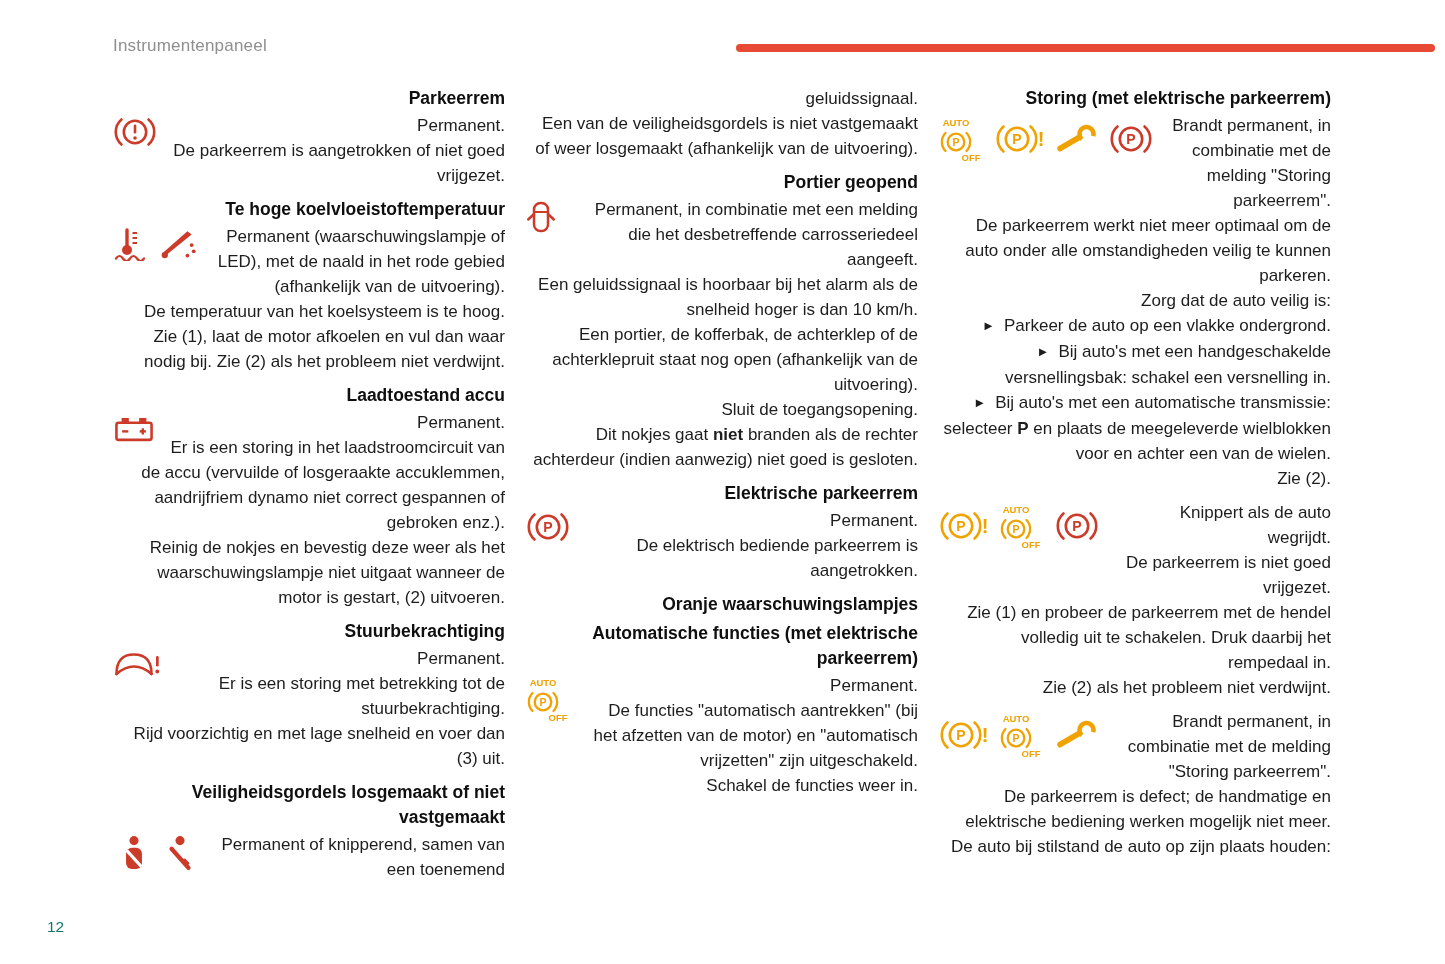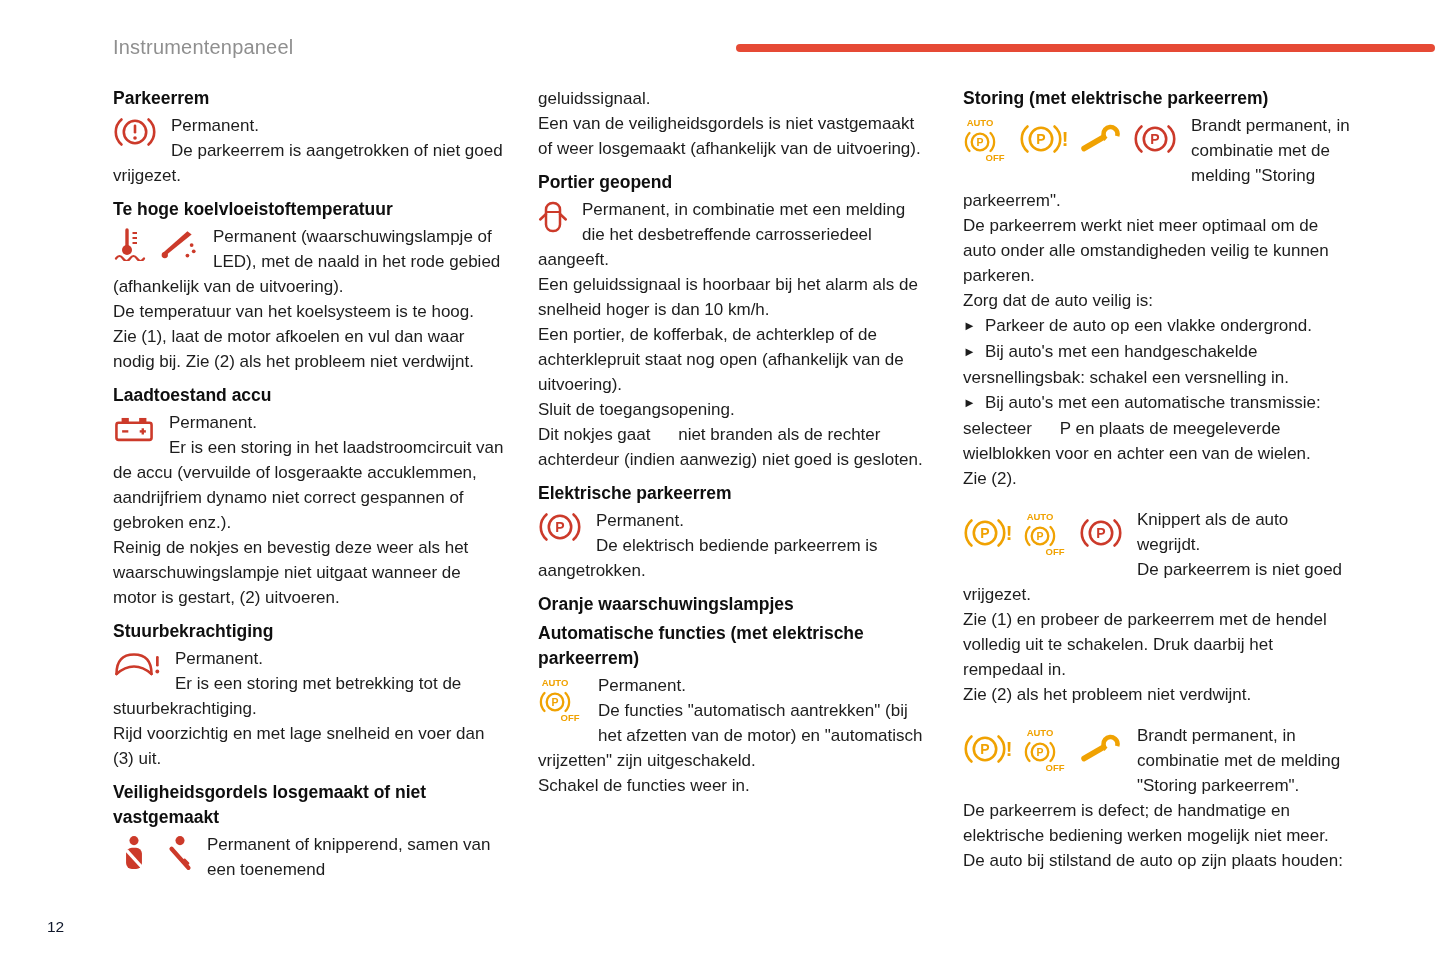--- a/index.html
+++ b/index.html
@@ -7,53 +7,53 @@
   body {
     width: 1445px; height: 964px;
     background: #ffffff;
     font-family: "Liberation Sans", "DejaVu Sans", sans-serif;
     color: #1d1d1d;
     position: relative;
     overflow: hidden;
   }
   .chapter {
     position: absolute; left: 113px; top: 36px;
-    font-size: 20px; color: #8f8f8f; letter-spacing: .2px;
+    font-size: 17px; color: #8f8f8f; letter-spacing: .2px;
   }
   .accent-bar {
     position: absolute; left: 736px; top: 44px;
     width: 699px; height: 8px;
     background: #e64a35; border-radius: 4px;
   }
   .content {
     position: absolute; left: 113px; top: 86px; width: 1242px;
-    display: flex; gap: 33px;
+    display: flex; gap: 21px; text-align: right;
   }
   .col { width: 392px; font-size: 17px; line-height: 25px; }
   .sec { clear: both; }
   .sec::after { content: ""; display: block; clear: both; }
-  .sub { margin-top: 16px; }
+  .sub { margin-top: 9px; }
   h3 {
     font-size: 17.5px; line-height: 25px; font-weight: bold;
     margin: 9px 0 2px; color: #0f0f0f;
   }
   h3.first { margin-top: 0; }
   h3.divider-h { margin-top: 4px; }
   p { margin: 0; }
   .icw { float: left; display: flex; align-items: center; margin: 3px 14px 2px 0; }
   .icw .ic + .ic { margin-left: 10px; }
   .icw-belts { margin-left: 8px; }
   .icw-belts .ic + .ic { margin-left: 20px; }
   .red { color: #cc3a2a; }
   .orange { color: #f0a202; }
   .bullet .bchar { display: inline-block; margin-right: 9px; font-size: 13px; transform: translateY(-1px); }
-  b { font-weight: normal; margin-left: 23px; }
+  b { font-weight: bold; }
   .pagenum {
     position: absolute; left: 47px; top: 918px;
-    font-size: 15.5px; color: #0f172a;
+    font-size: 15.5px; color: #0f766e;
   }
 </style>
 </head>
 <body>
 
 <svg width="0" height="0" style="position:absolute" aria-hidden="true">
 <defs>
   <symbol id="sym-pwarn" viewBox="0 0 44 32">
     <path d="M8.5 3.5 A16.5 16.5 0 0 0 8.5 28.5" fill="none" stroke="currentColor" stroke-width="2.6" stroke-linecap="round"></path>
     <path d="M35.5 3.5 A16.5 16.5 0 0 1 35.5 28.5" fill="none" stroke="currentColor" stroke-width="2.6" stroke-linecap="round"></path>

